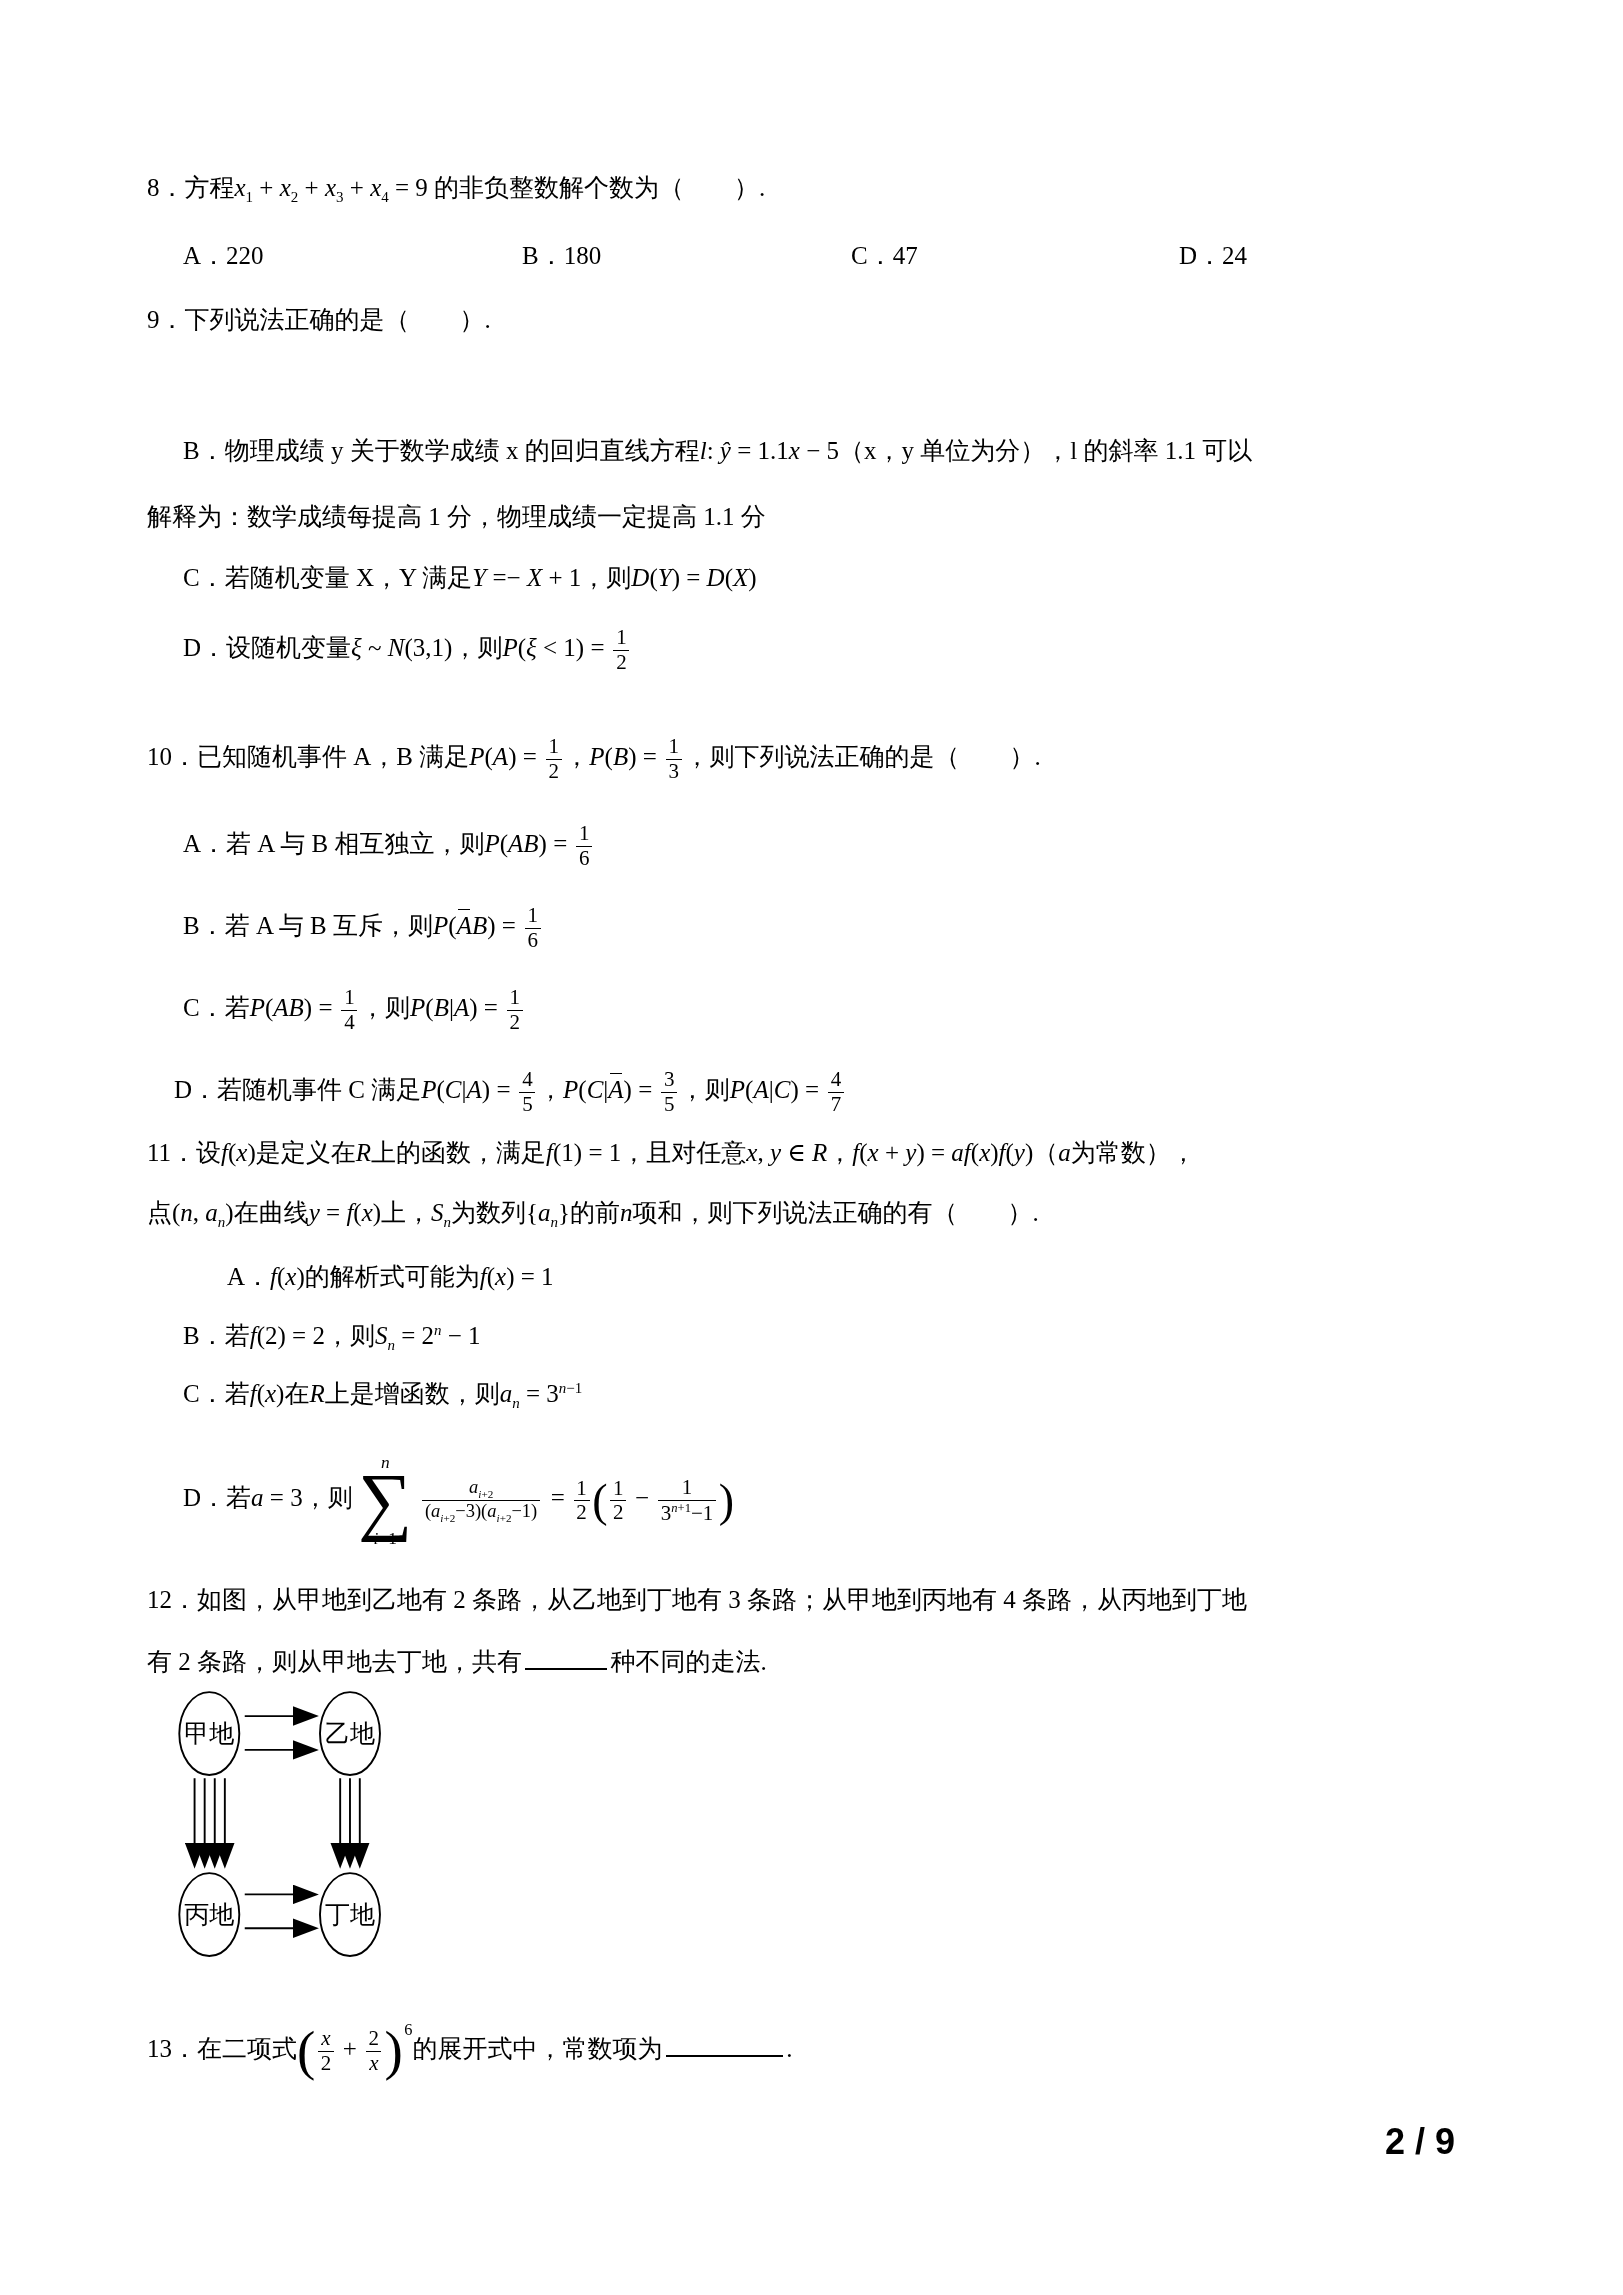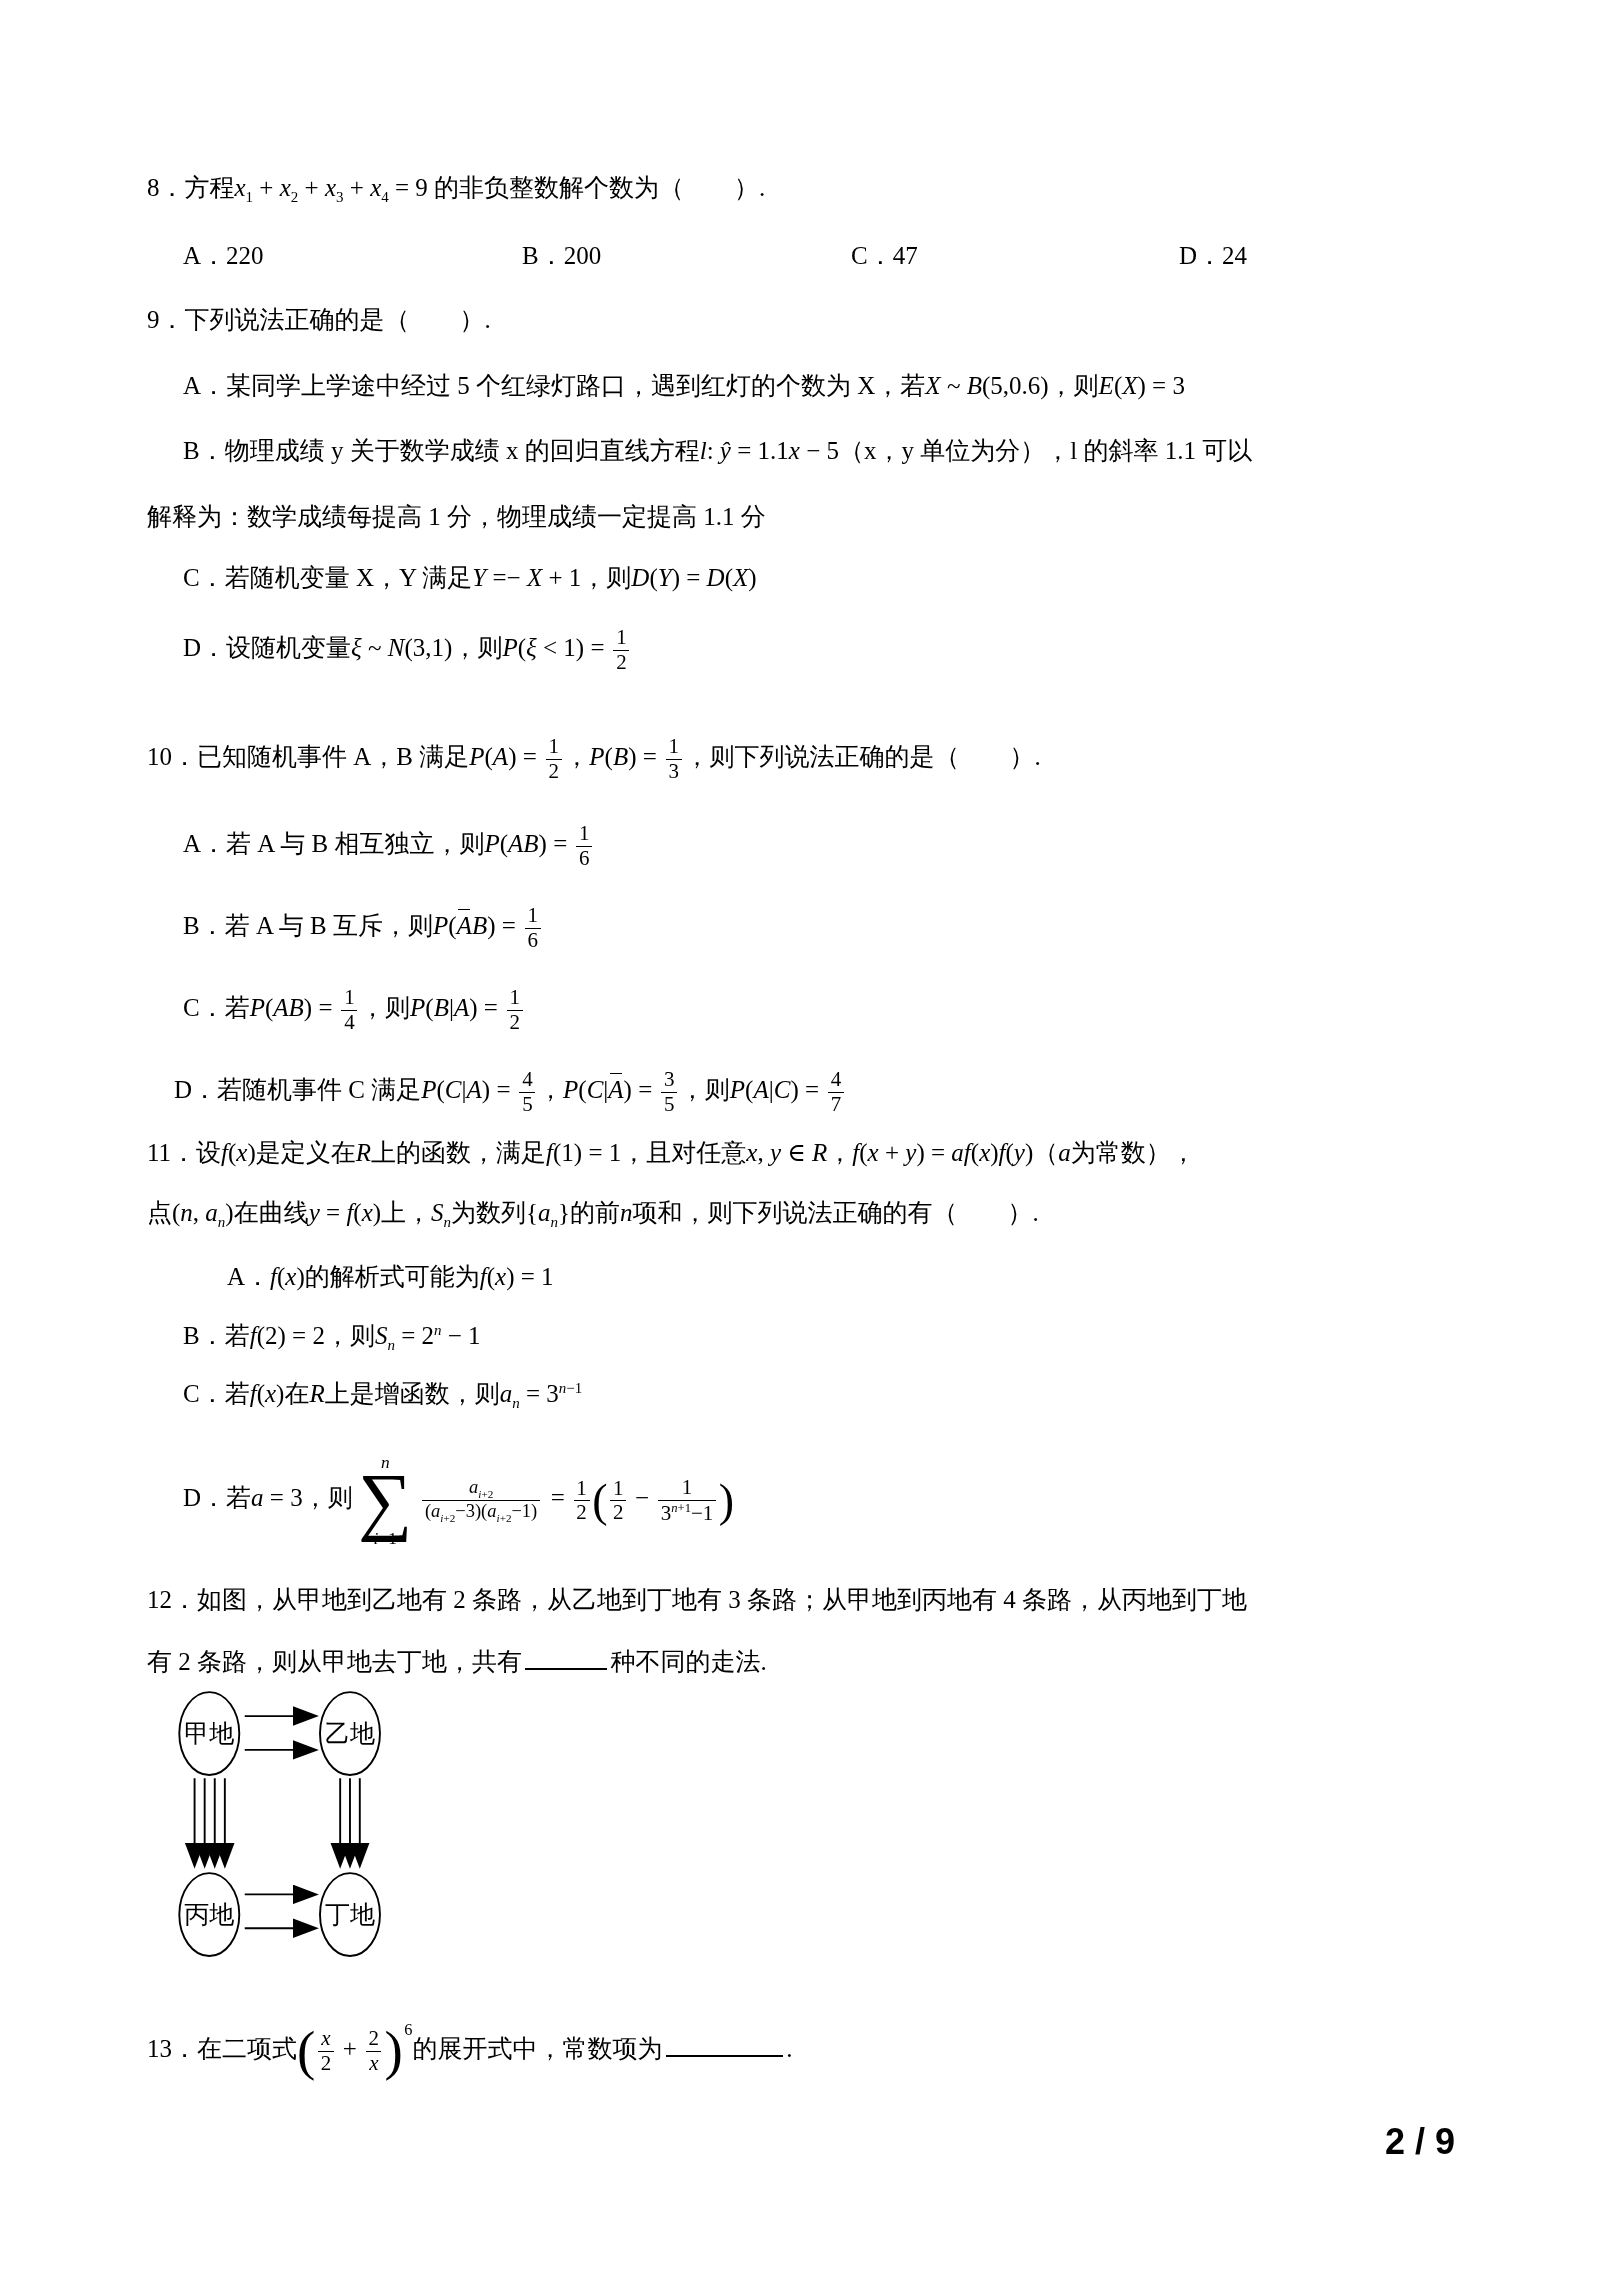--- a/index.html
+++ b/index.html
@@ -56,26 +56,25 @@
     font-weight:bold; font-size:36px;
   }
 </style>
 </head>
 <body>
 
 <div class="page">
 
   <div class="line" style="left:147px; top:172px;">8．方程<i>x</i><sub>1</sub> + <i>x</i><sub>2</sub> + <i>x</i><sub>3</sub> + <i>x</i><sub>4</sub> = 9 的非负整数解个数为（&nbsp;&nbsp;&nbsp;&nbsp;&nbsp;&nbsp;&nbsp;&nbsp;）.</div>
   <div class="line" style="left:183px;  top:240px;">A．220</div>
-  <div class="line" style="left:522px;  top:240px;">B．200</div>
+  <div class="line" style="left:522px;  top:240px;">B．180</div>
   <div class="line" style="left:851px; top:240px;">C．47</div>
   <div class="line" style="left:1179px; top:240px;">D．24</div>
 
   <div class="line" style="left:147px; top:304px;">9．下列说法正确的是（&nbsp;&nbsp;&nbsp;&nbsp;&nbsp;&nbsp;&nbsp;&nbsp;）.</div>
-  <div class="line" style="left:183px; top:370px;">A．某同学上学途中经过 5 个红绿灯路口，遇到红灯的个数为 X，若<i>X</i> ~ <i>B</i>(5,0.6)，则<i>E</i>(<i>X</i>) = 3</div>
   <div class="line" style="left:183px; top:435px;">B．物理成绩 y 关于数学成绩 x 的回归直线方程<i>l</i>: <i>ŷ</i> = 1.1<i>x</i> − 5（x，y 单位为分），l 的斜率 1.1 可以</div>
   <div class="line" style="left:147px; top:501px;">解释为：数学成绩每提高 1 分，物理成绩一定提高 1.1 分</div>
   <div class="line" style="left:183px; top:562px;">C．若随机变量 X，Y 满足<i>Y</i> =− <i>X</i> + 1，则<i>D</i>(<i>Y</i>) = <i>D</i>(<i>X</i>)</div>
   <div class="line" style="left:183px; top:626px;">D．设随机变量<i>ξ</i> ~ <i>N</i>(3,1)，则<i>P</i>(<i>ξ</i> &lt; 1) = <span class="frac">
         <span class="num">1</span>
         <span class="den">2</span>
       </span></div>
 
   <div class="line" style="left:147px; top:735px;">10．已知随机事件 A，B 满足<i>P</i>(<i>A</i>) = <span class="frac">
         <span class="num">1</span>

